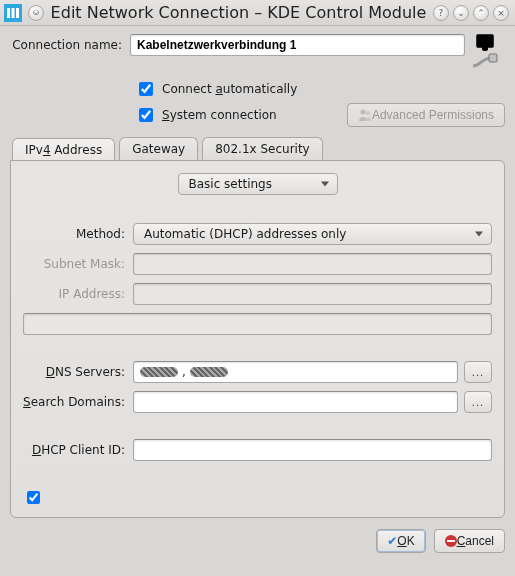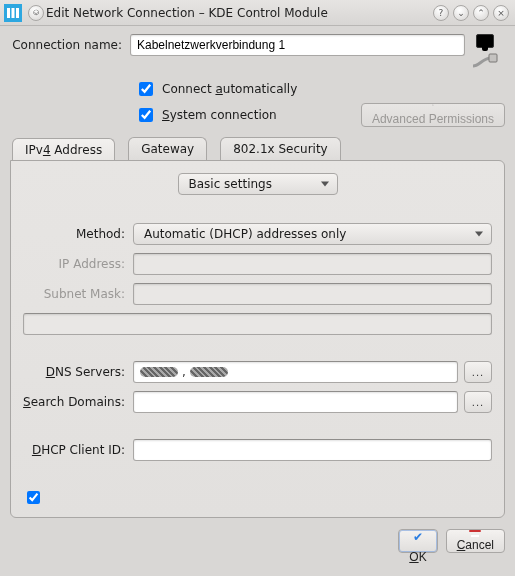--- a/index.html
+++ b/index.html
@@ -32,22 +32,22 @@
   .titlebar .app-icon {
     width: 18px; height: 18px;
     background: #2da7e0;
     border-radius: 2px;
     margin-right: 4px;
     display: flex;
   }
   .titlebar .app-icon svg { width: 18px; height: 18px; }
   .titlebar .title {
     flex: 1;
-    text-align: left;
-    font-size: 12px;
+    text-align: center;
+    font-size: 16px;
     color: #222;
   }
   .titlebar .right { display: flex; }
   .content { padding: 8px 10px 0 10px; }
   .row { display: flex; align-items: center; margin-bottom: 6px; }
   .lbl-right {
     width: 120px;
     text-align: right;
     padding-right: 8px;
     color: #222;
@@ -76,24 +76,22 @@
   .chk input { width: 14px; height: 14px; }
   .underline-letter { text-decoration: underline; }
   .btn {
     height: 24px;
     border: 1px solid #a9a7a5;
     border-radius: 4px;
     background: linear-gradient(#f4f2f0, #e0dedc);
     padding: 0 10px;
     display: inline-flex;
     align-items: center;
-    gap: 6px;
     font-size: 12px;
     color: #222;
-    flex-direction: column;
   }
   .btn.disabled {
     color: #9a9896;
     background: linear-gradient(#e8e6e4, #dddbd9);
   }
   .conn-right {
     display: flex;
     flex-direction: column;
     align-items: center;
     width: 40px;
@@ -108,21 +106,21 @@
   .eth-port::after {
     content:"";
     position: absolute; bottom:-4px; left:5px;
     width:6px; height:4px; background:#000; border-radius: 0 0 2px 2px;
   }
   .cable-plug {
     margin-top: 4px;
   }
   .tabs {
     display: flex;
-    gap: 13px;
+    gap: 4px;
     margin-top: 10px;
     padding-left: 2px;
   }
   .tab {
     padding: 4px 12px;
     border: 1px solid #a9a7a5;
     border-bottom: none;
     border-radius: 6px 6px 0 0;
     background: linear-gradient(#ebe9e7, #dedcda);
     font-size: 12px;
@@ -241,21 +239,21 @@
     <span class="tbtn">⌄</span>
     <span class="tbtn">⌃</span>
     <span class="tbtn">×</span>
   </span>
 </div>
 
 <div class="content">
 
   <div class="row" style="align-items:flex-start;">
     <div class="lbl-right" style="padding-top:4px;">Connection name:</div>
-    <input type="text" class="tfield" style="flex: 1 1 0%;" value="Kabelnetzwerkverbindung 1">
+    <input type="text" class="tfield" style="flex: 1 1 0%; font-weight: bold;" value="Kabelnetzwerkverbindung 1">
     <div class="conn-right">
       <span class="eth-port"></span>
       <span class="cable-plug">
         <svg width="28" height="18" viewBox="0 0 28 18">
           <path d="M2 14 C 8 14 12 6 20 6" stroke="#9a9a9a" stroke-width="3" fill="none"></path>
           <rect x="18" y="2" width="8" height="8" fill="#c4c2c0" stroke="#7a7876" rx="1"></rect>
         </svg>
       </span>
     </div>
   </div>
@@ -296,25 +294,25 @@
     </div>
 
     <div class="form-row">
       <div class="flabel">Method:</div>
       <div class="select" style="flex:1;">
         <span>Automatic (DHCP) addresses only</span>
       </div>
     </div>
 
     <div class="form-row">
+      <div class="flabel disabled">Subnet Mask:</div>
+      <input type="text" class="tfield" disabled="" style="">
+    </div>
+    <div class="form-row">
       <div class="flabel disabled">IP Address:</div>
-      <input type="text" class="tfield" disabled="" style="">
-    </div>
-    <div class="form-row">
-      <div class="flabel disabled">Subnet Mask:</div>
       <input type="text" class="tfield" disabled="" style="">
     </div>
     <div class="form-row">
       <input type="text" class="tfield" disabled="" style="">
     </div>
 
     <div class="gap-row"></div>
 
     <div class="form-row">
       <div class="flabel"><span class="underline-letter">D</span>NS Servers:</div>

